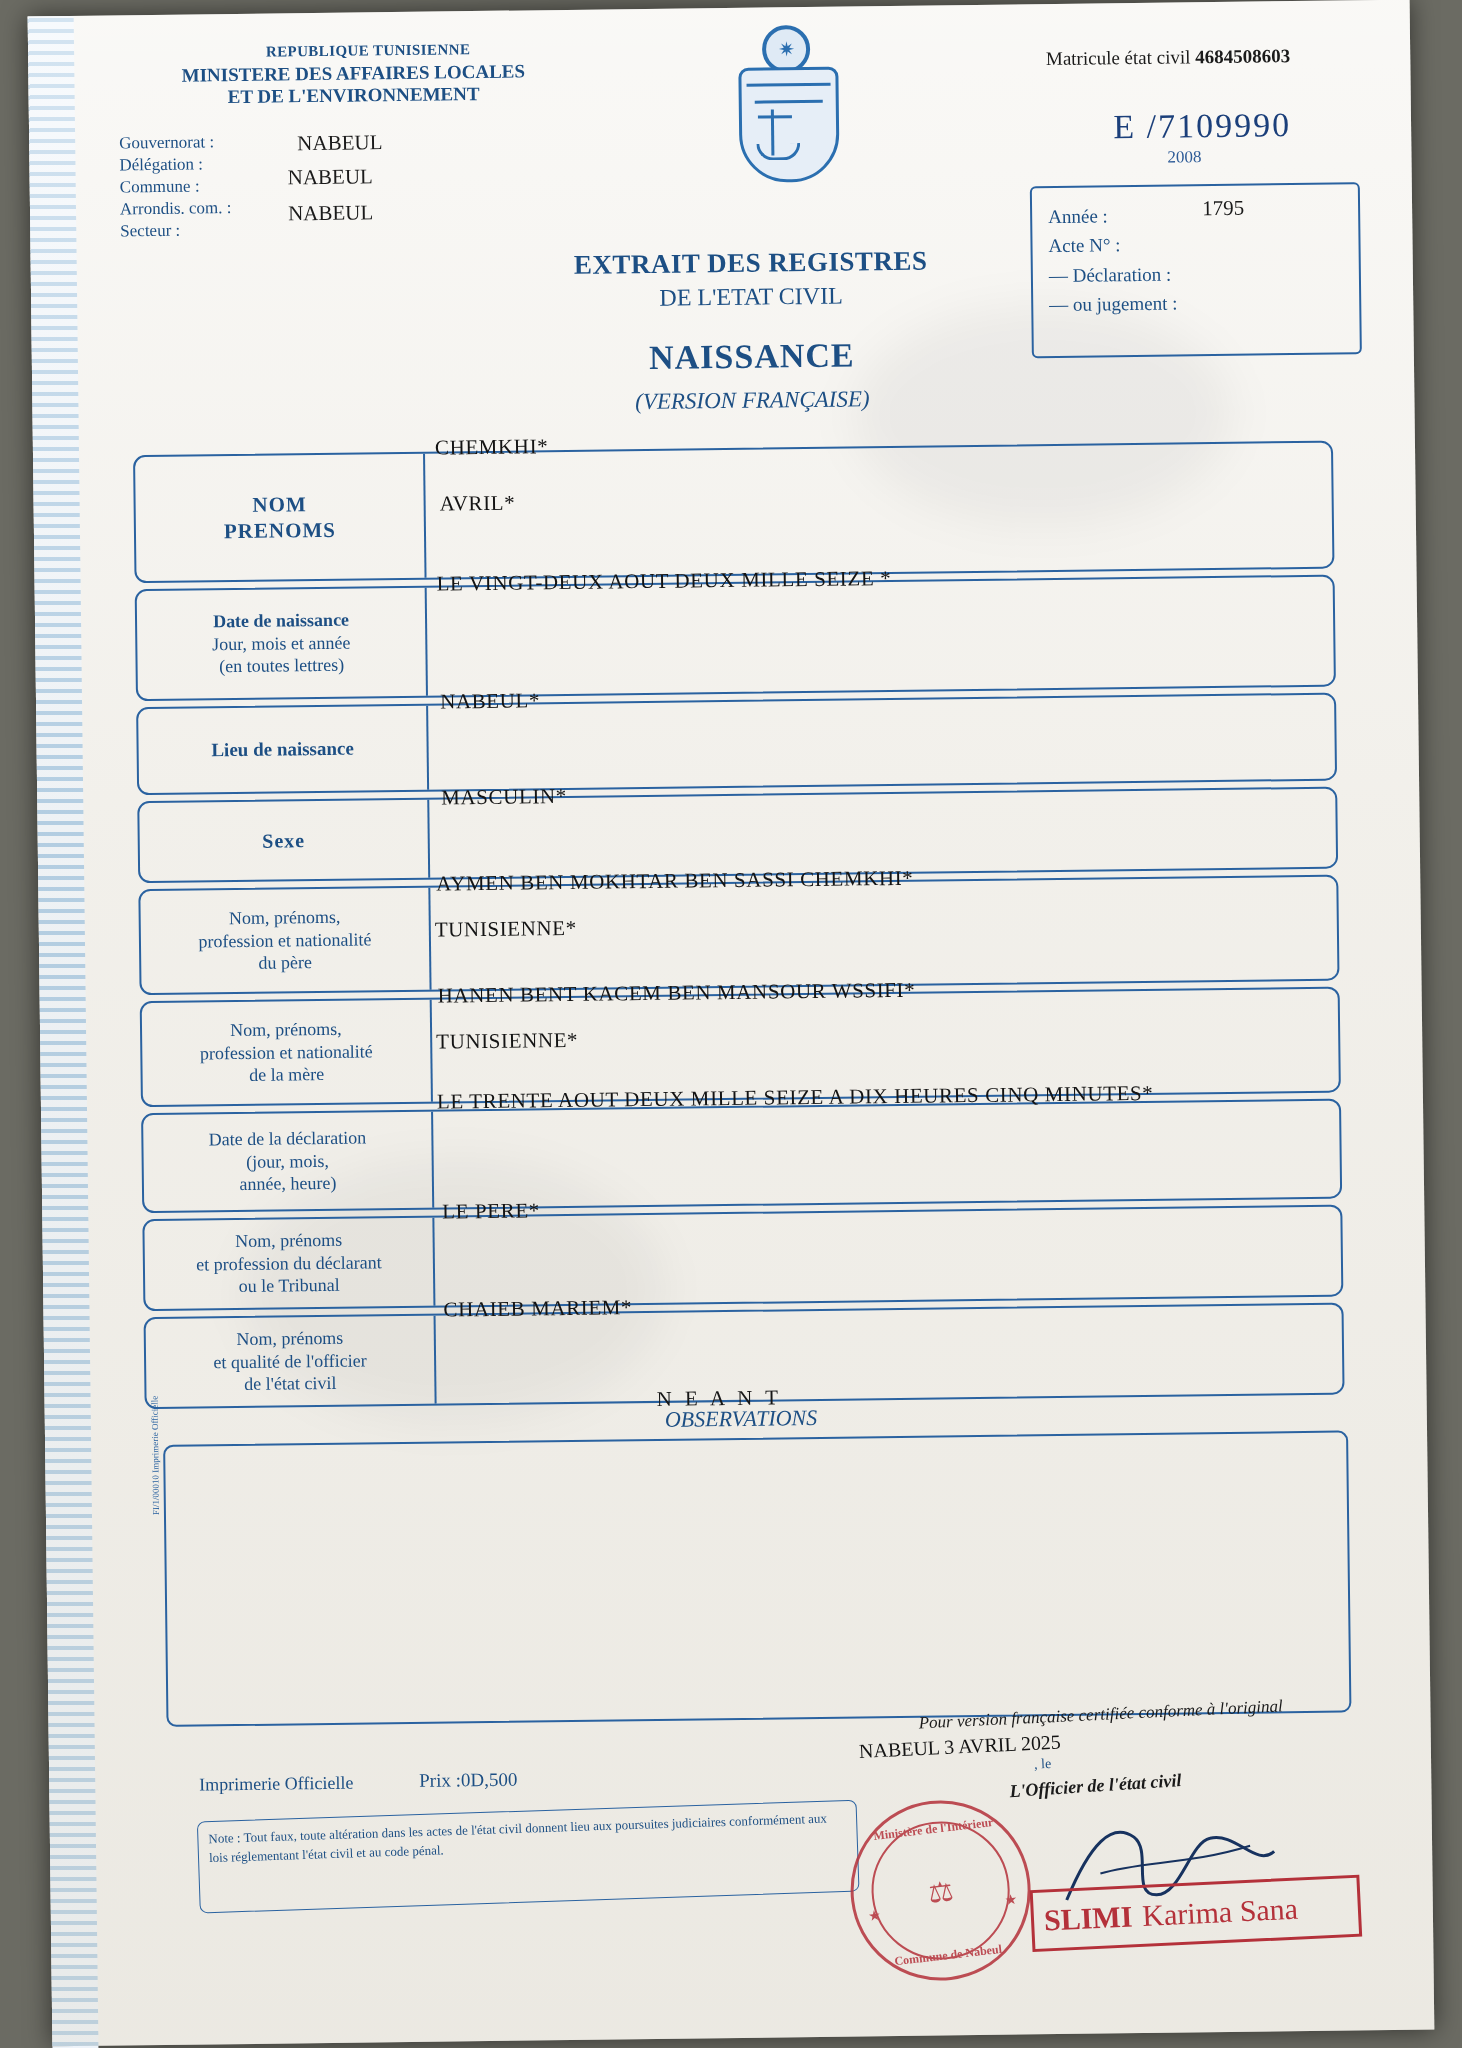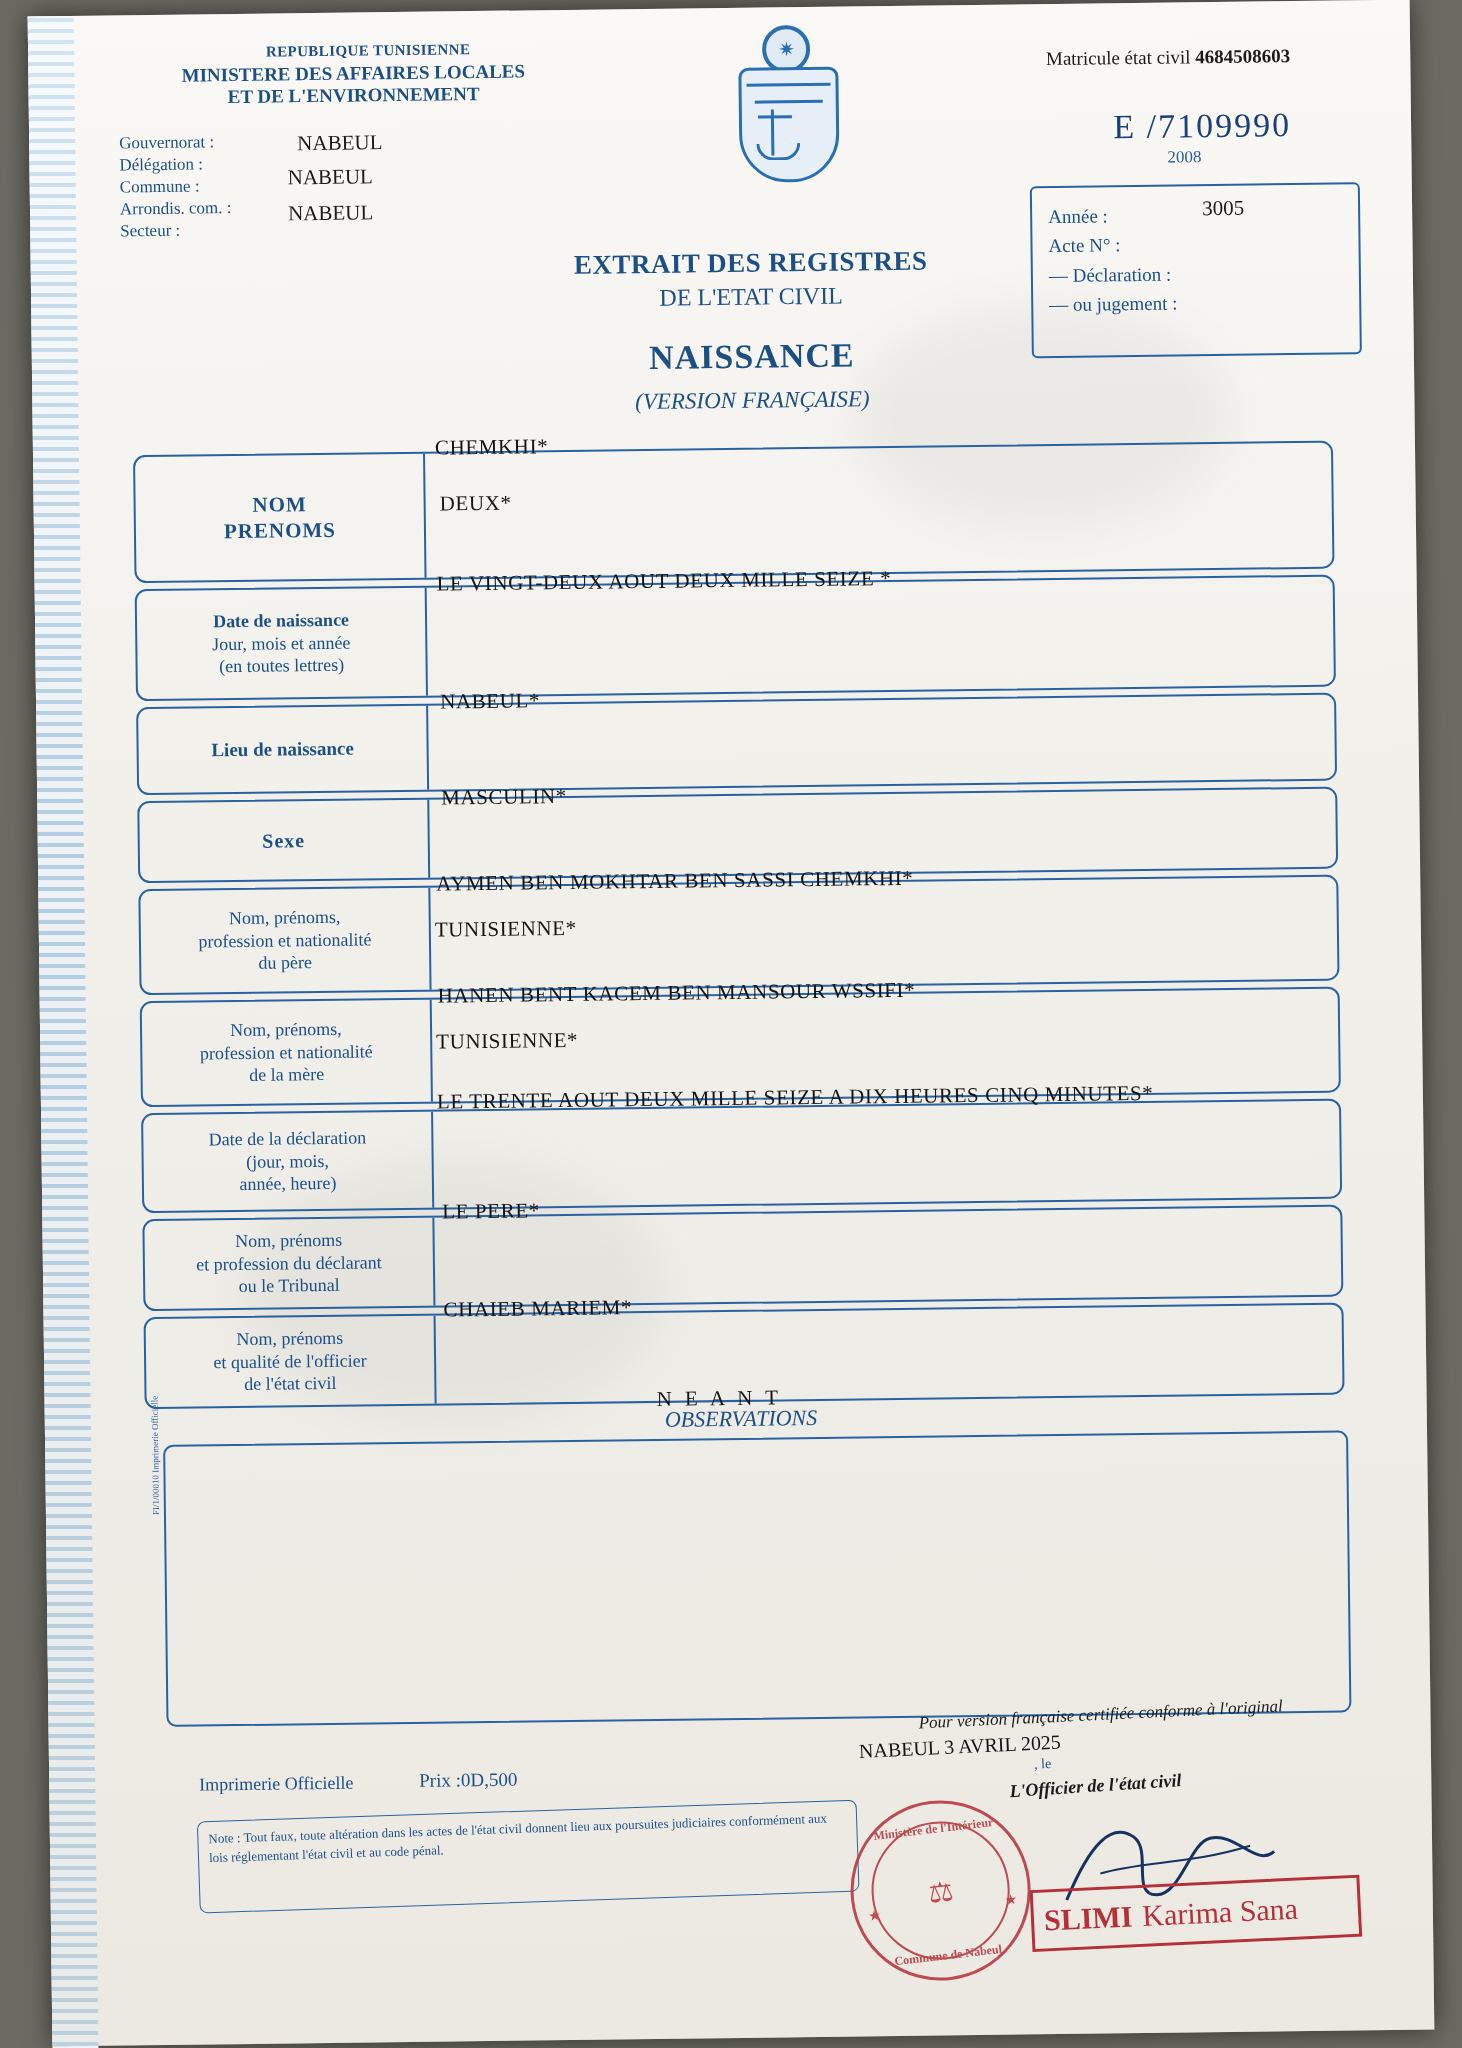--- a/index.html
+++ b/index.html
@@ -235,38 +235,38 @@
   </div>
 
   <div id="serial">E /7109990</div>
   <div id="serial-year">2008</div>
 
   <div id="rbox">
     <div>Année :</div>
     <div>Acte N° :</div>
     <div>— Déclaration :</div>
     <div>— ou jugement :</div>
-    <div class="anneeval">3005</div>
+    <div class="anneeval">1795</div>
   </div>
 
   <div id="t1">EXTRAIT DES REGISTRES</div>
   <div id="t2">DE L'ETAT CIVIL</div>
   <div id="t3">NAISSANCE</div>
   <div id="t4">(VERSION FRANÇAISE)</div>
 
   <div id="tbl">
 
     <div class="trow" style="height:128px">
       <div class="tlabel b">
         <div>NOM</div>
         <div>PRENOMS</div>
       </div>
       <div class="tval">
         <div class="hw" style="position:absolute;left:10px;top:-18px;">CHEMKHI*</div>
-        <div class="hw" style="position:absolute;left:14px;top:38px;">DEUX*</div>
+        <div class="hw" style="position:absolute;left:14px;top:38px;">AVRIL*</div>
       </div>
     </div>
 
     <div class="trow" style="height:112px">
       <div class="tlabel">
         <div style="font-weight:bold">Date de naissance</div>
         <div>Jour, mois et année</div>
         <div>(en toutes lettres)</div>
       </div>
       <div class="tval">

